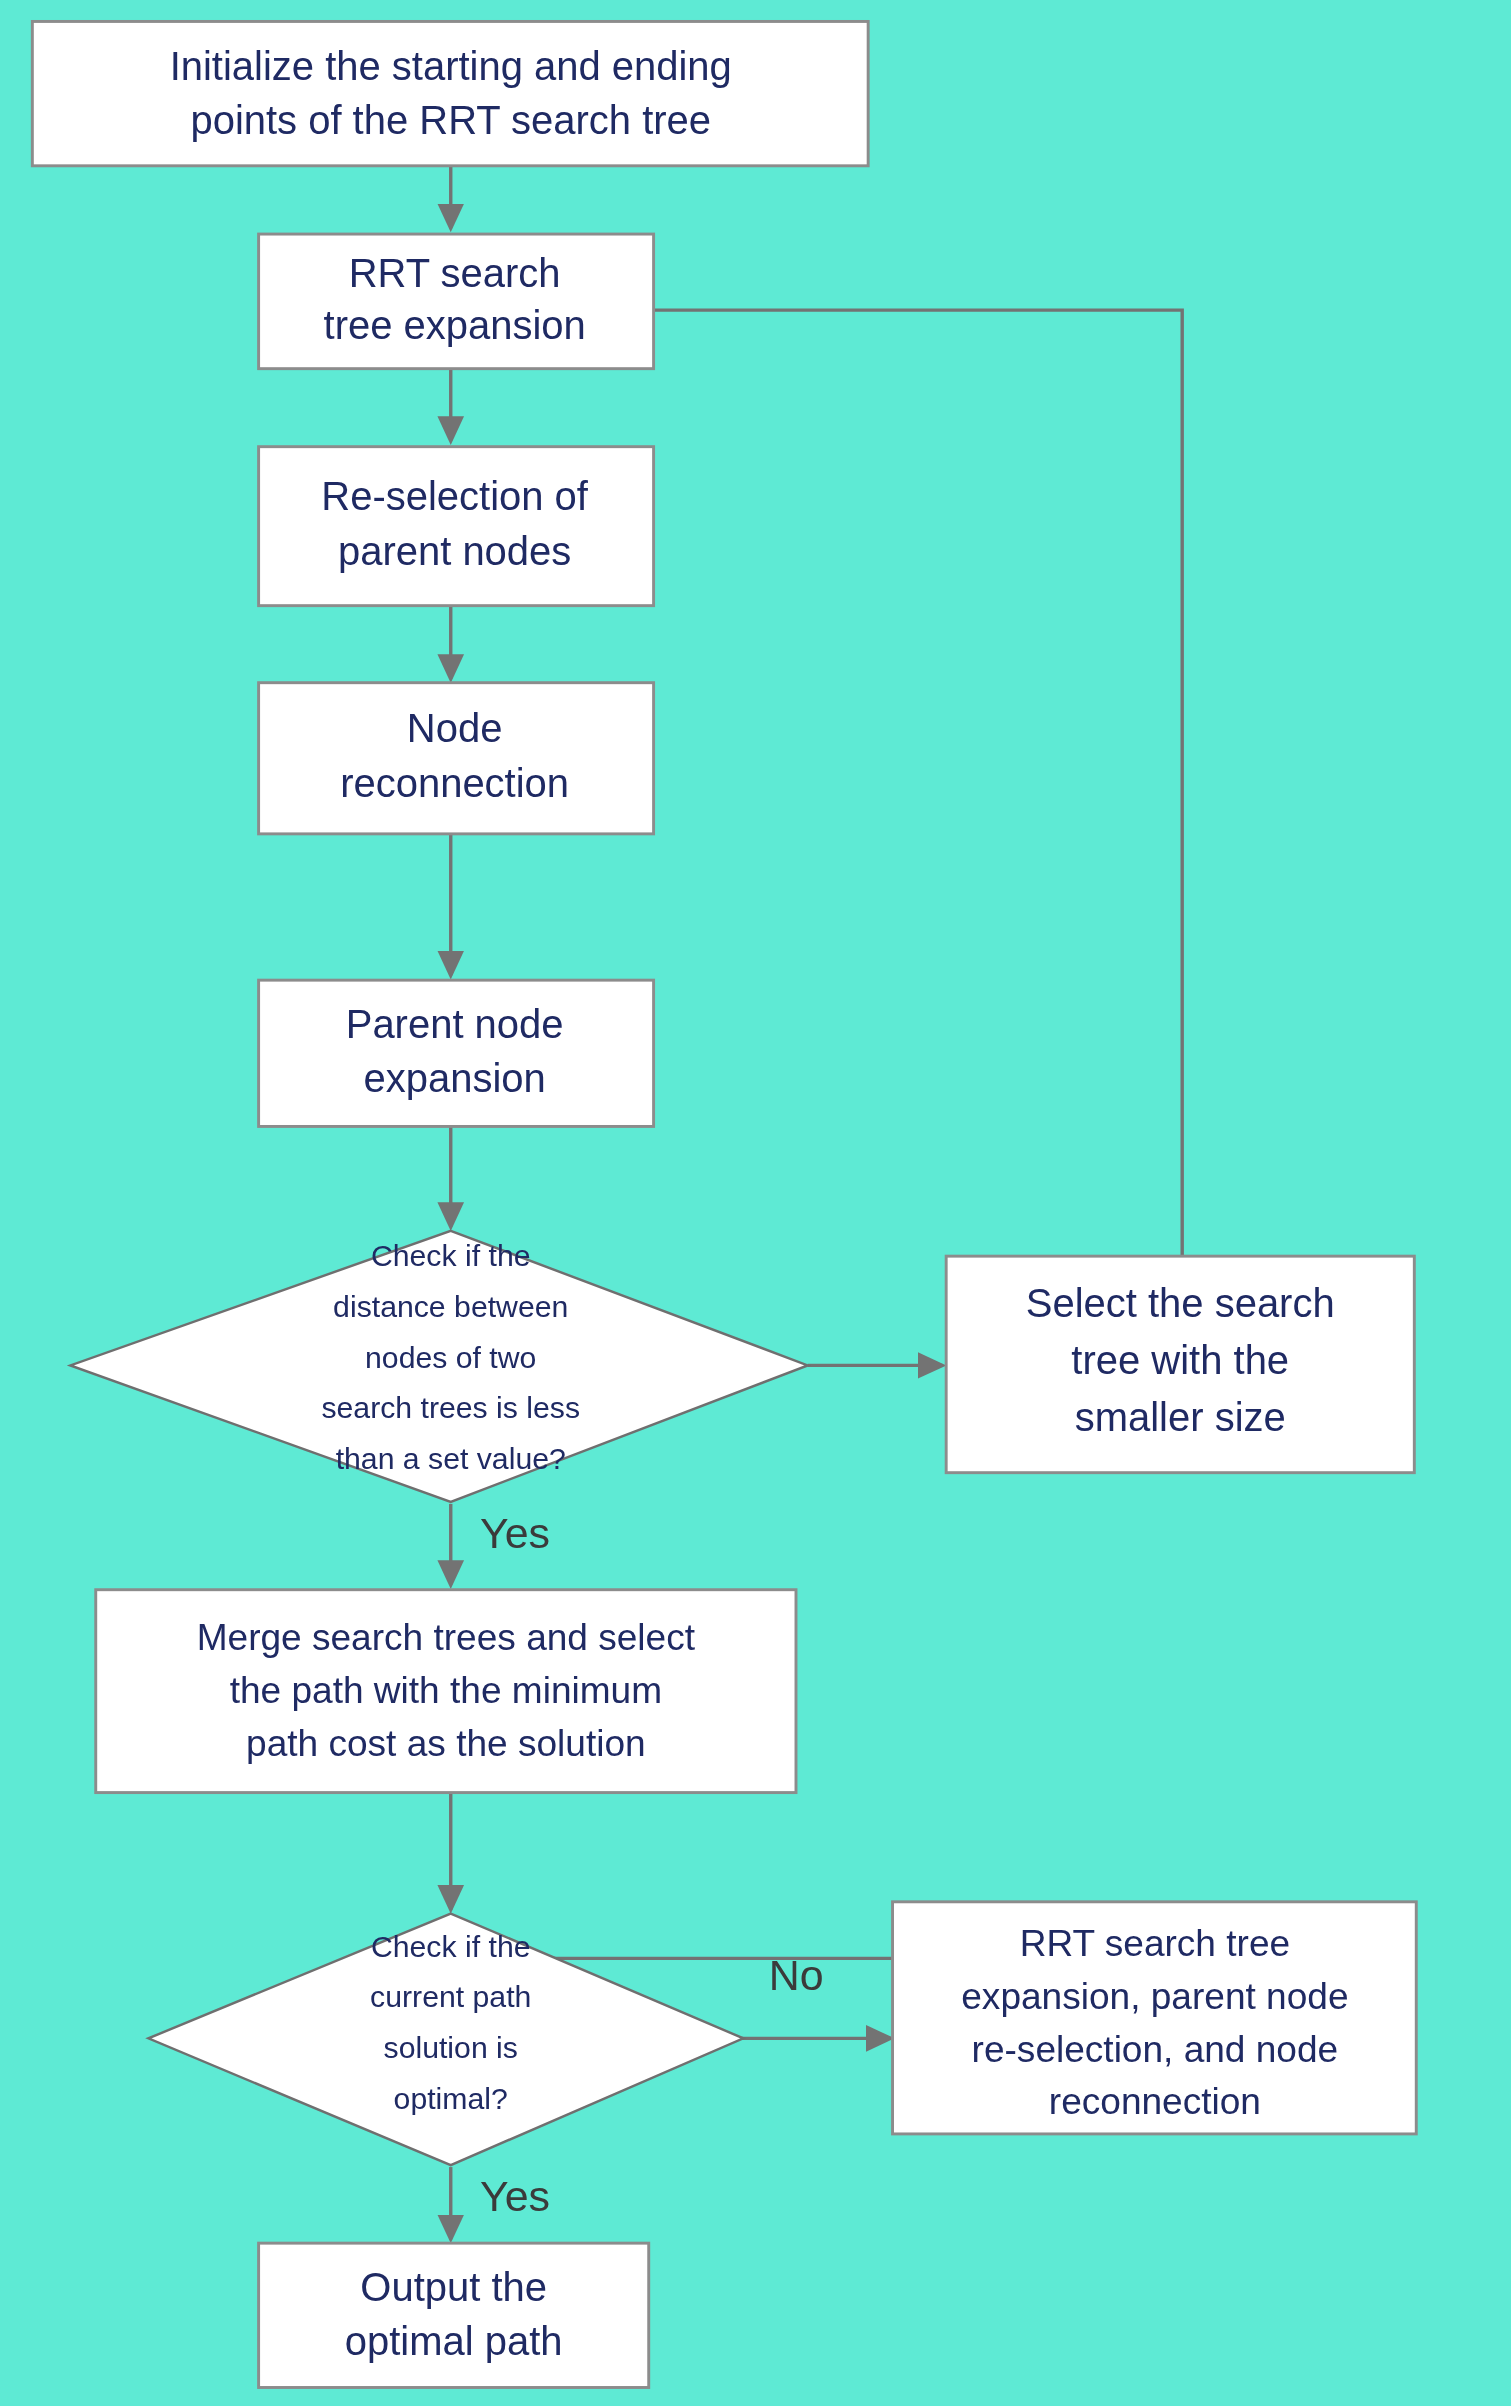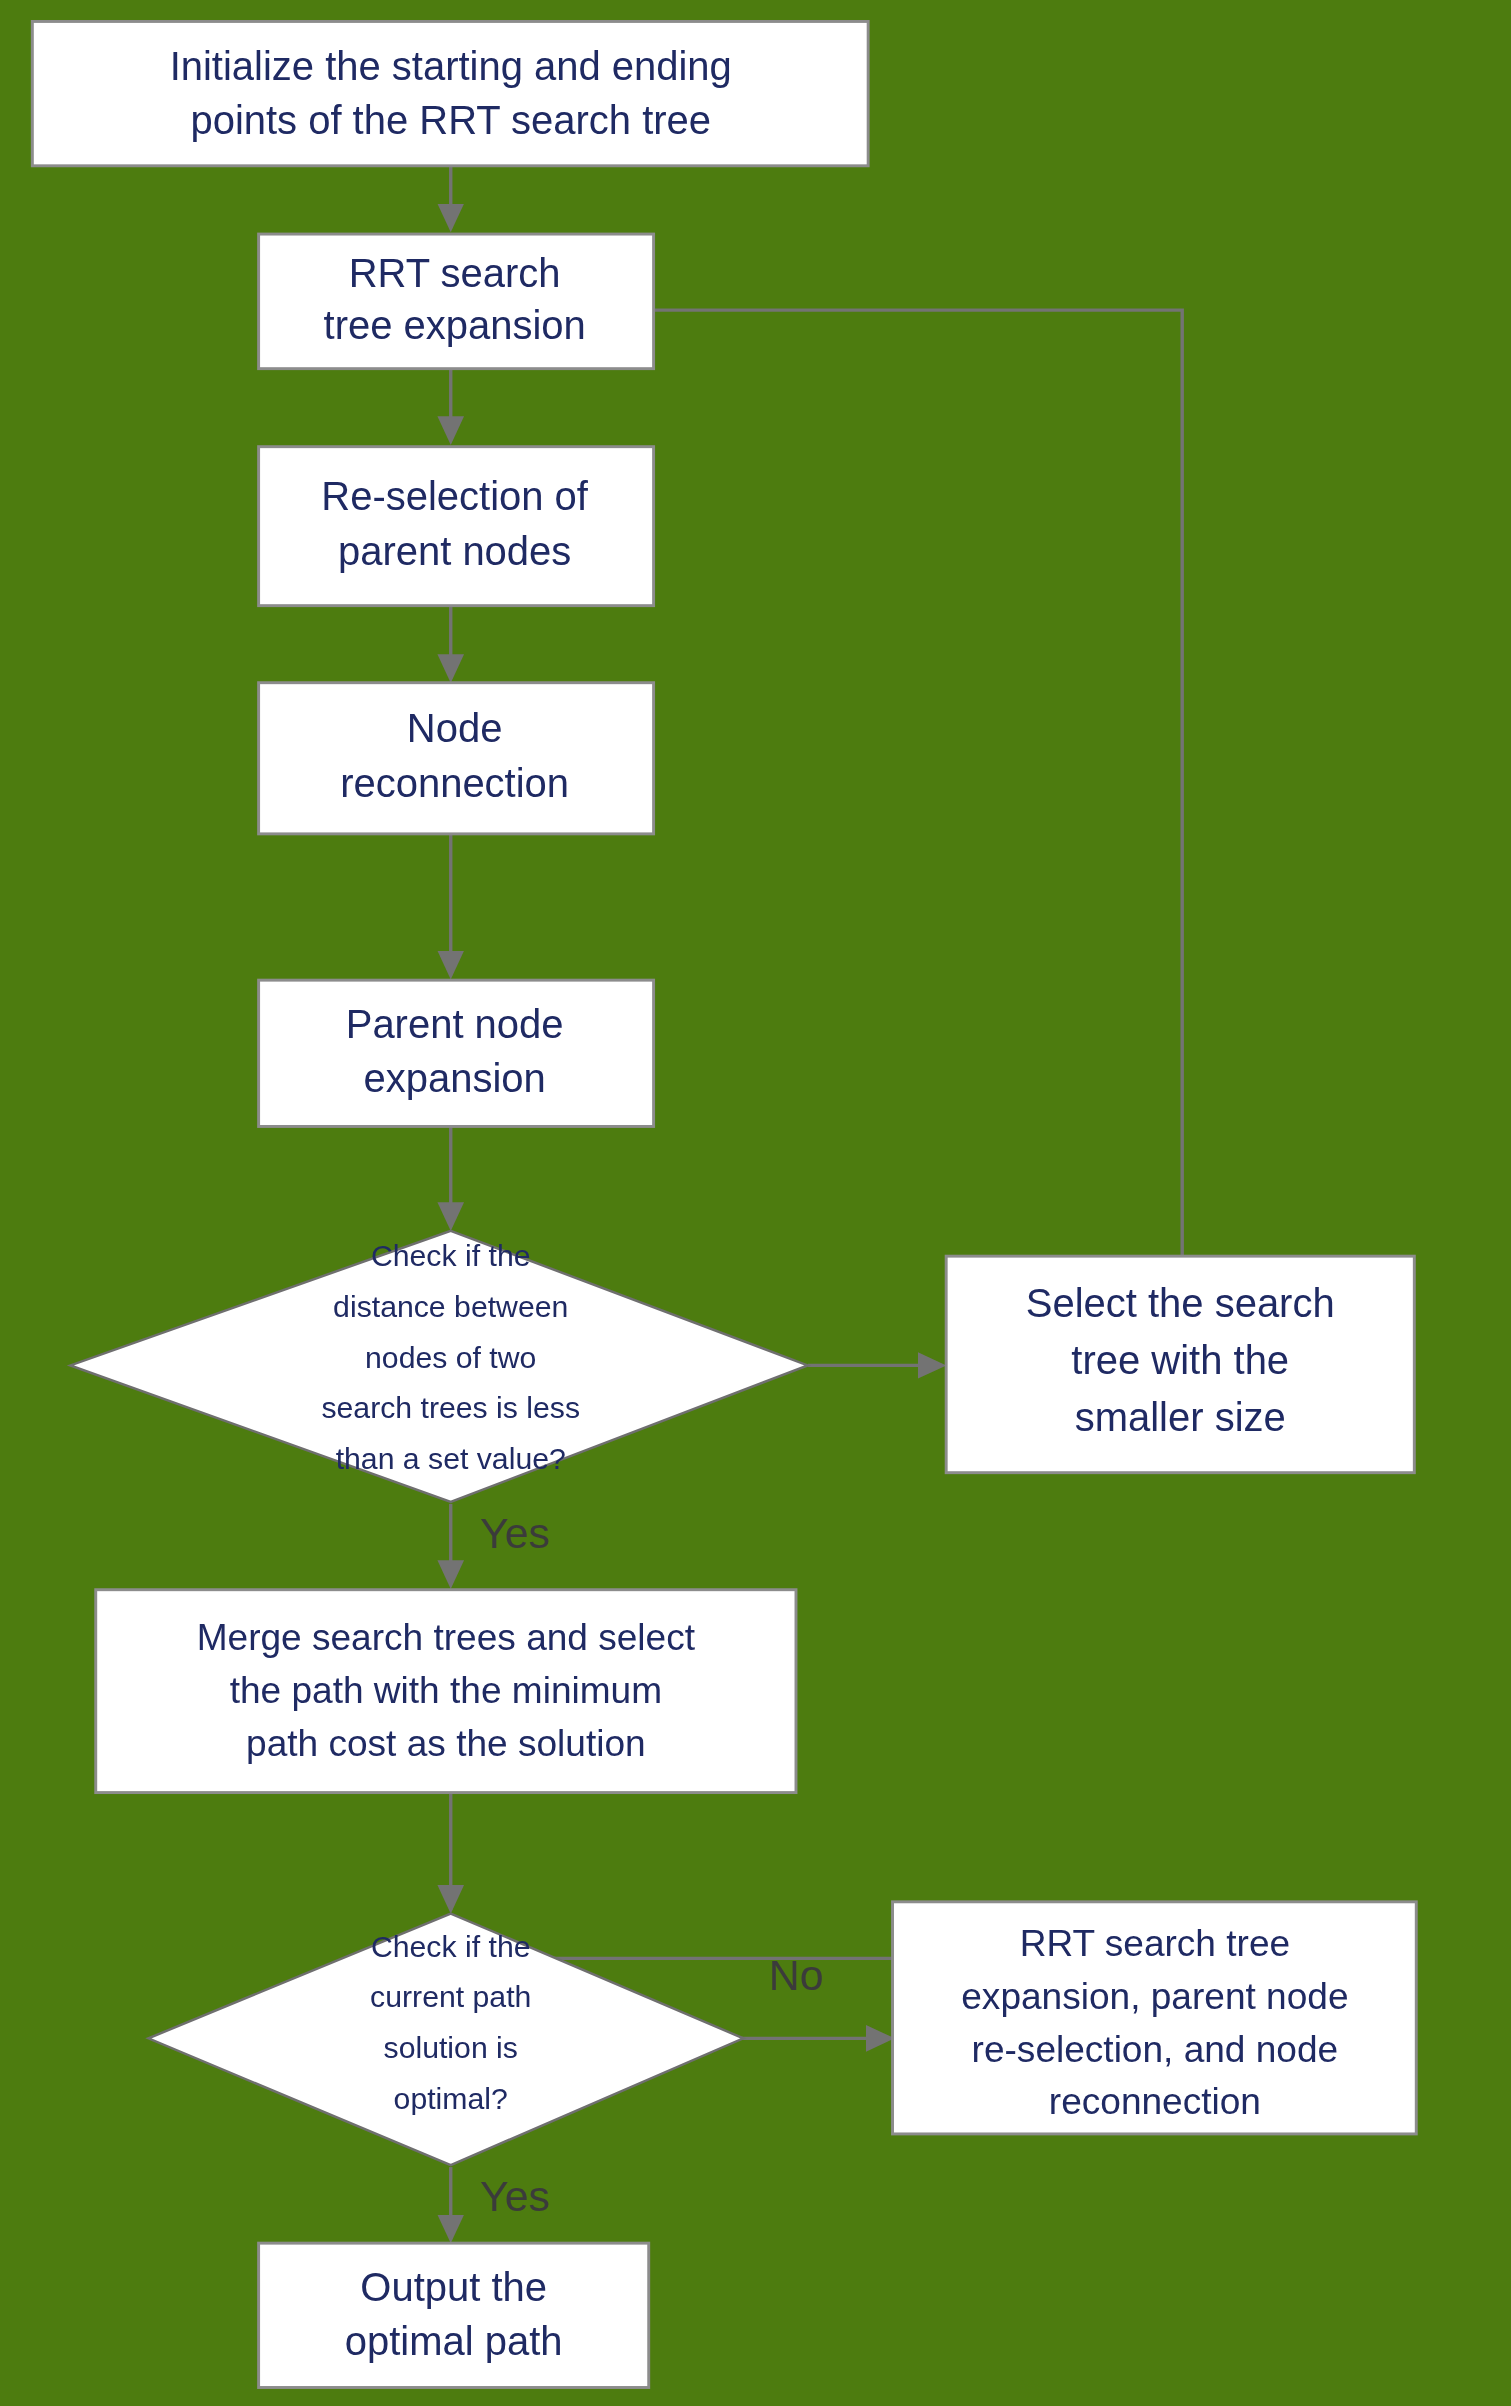--- a/index.html
+++ b/index.html
@@ -10,21 +10,21 @@
   body {
     width: 1512px;
     height: 2407px;
     font-family: "Liberation Sans", sans-serif;
     overflow: hidden;
   }
   #flowchart-root {
     position: relative;
     width: 1512px;
     height: 2407px;
-    background: #4d7c0f;
+    background: #5eead4;
   }
   svg#flow-svg {
     position: absolute;
     left: 0;
     top: 0;
     width: 1512px;
     height: 2407px;
     display: block;
   }
   .node-box {

